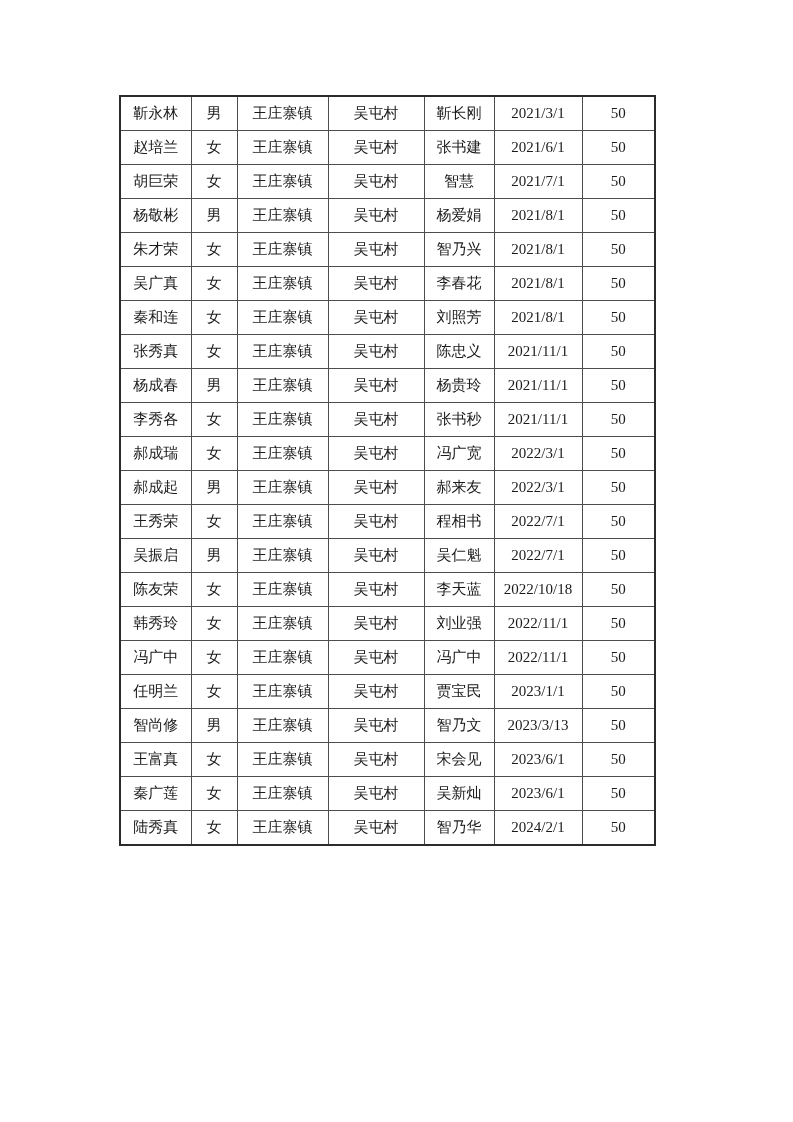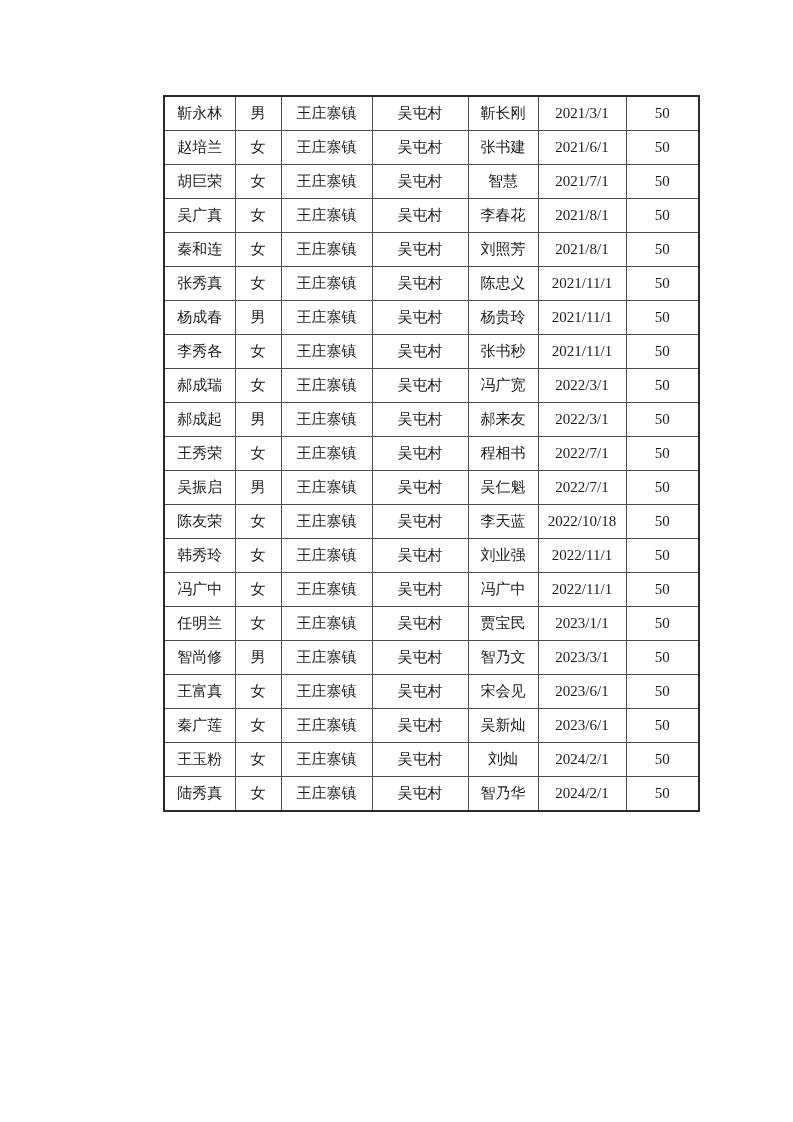--- a/index.html
+++ b/index.html
@@ -17,21 +17,20 @@
     color: #1a1a1a;
   }
   table.records {
     position: absolute;
     left: 119px;
     top: 95px;
     width: 535px;
     border-collapse: collapse;
     table-layout: fixed;
     border: 2px solid #2b2b2b;
-    margin-left: 44px;
   }
   table.records td {
     border: 1px solid #4d4d4d;
     height: 33px;
     text-align: center;
     vertical-align: middle;
     font-size: 15px;
     line-height: 1;
     padding: 0 2px;
     overflow: hidden;
@@ -89,20 +88,38 @@
         <tr>
           <td class="col-name">胡巨荣</td>
           <td class="col-gender">女</td>
           <td class="col-town">王庄寨镇</td>
           <td class="col-village">吴屯村</td>
           <td class="col-relative">智慧</td>
           <td class="col-date">2021/7/1</td>
           <td class="col-amount">50</td>
         </tr>
         <tr>
+          <td class="col-name">杨敬彬</td>
+          <td class="col-gender">男</td>
+          <td class="col-town">王庄寨镇</td>
+          <td class="col-village">吴屯村</td>
+          <td class="col-relative">杨爱娟</td>
+          <td class="col-date">2021/8/1</td>
+          <td class="col-amount">50</td>
+        </tr>
+        <tr>
+          <td class="col-name">朱才荣</td>
+          <td class="col-gender">女</td>
+          <td class="col-town">王庄寨镇</td>
+          <td class="col-village">吴屯村</td>
+          <td class="col-relative">智乃兴</td>
+          <td class="col-date">2021/8/1</td>
+          <td class="col-amount">50</td>
+        </tr>
+        <tr>
           <td class="col-name">吴广真</td>
           <td class="col-gender">女</td>
           <td class="col-town">王庄寨镇</td>
           <td class="col-village">吴屯村</td>
           <td class="col-relative">李春花</td>
           <td class="col-date">2021/8/1</td>
           <td class="col-amount">50</td>
         </tr>
         <tr>
           <td class="col-name">秦和连</td>
@@ -211,48 +228,39 @@
           <td class="col-relative">贾宝民</td>
           <td class="col-date">2023/1/1</td>
           <td class="col-amount">50</td>
         </tr>
         <tr>
           <td class="col-name">智尚修</td>
           <td class="col-gender">男</td>
           <td class="col-town">王庄寨镇</td>
           <td class="col-village">吴屯村</td>
           <td class="col-relative">智乃文</td>
-          <td class="col-date">2023/3/1</td>
+          <td class="col-date">2023/3/13</td>
           <td class="col-amount">50</td>
         </tr>
         <tr>
           <td class="col-name">王富真</td>
           <td class="col-gender">女</td>
           <td class="col-town">王庄寨镇</td>
           <td class="col-village">吴屯村</td>
           <td class="col-relative">宋会见</td>
           <td class="col-date">2023/6/1</td>
           <td class="col-amount">50</td>
         </tr>
         <tr>
           <td class="col-name">秦广莲</td>
           <td class="col-gender">女</td>
           <td class="col-town">王庄寨镇</td>
           <td class="col-village">吴屯村</td>
           <td class="col-relative">吴新灿</td>
           <td class="col-date">2023/6/1</td>
-          <td class="col-amount">50</td>
-        </tr>
-        <tr>
-          <td class="col-name">王玉粉</td>
-          <td class="col-gender">女</td>
-          <td class="col-town">王庄寨镇</td>
-          <td class="col-village">吴屯村</td>
-          <td class="col-relative">刘灿</td>
-          <td class="col-date">2024/2/1</td>
           <td class="col-amount">50</td>
         </tr>
         <tr>
           <td class="col-name">陆秀真</td>
           <td class="col-gender">女</td>
           <td class="col-town">王庄寨镇</td>
           <td class="col-village">吴屯村</td>
           <td class="col-relative">智乃华</td>
           <td class="col-date">2024/2/1</td>
           <td class="col-amount">50</td>

